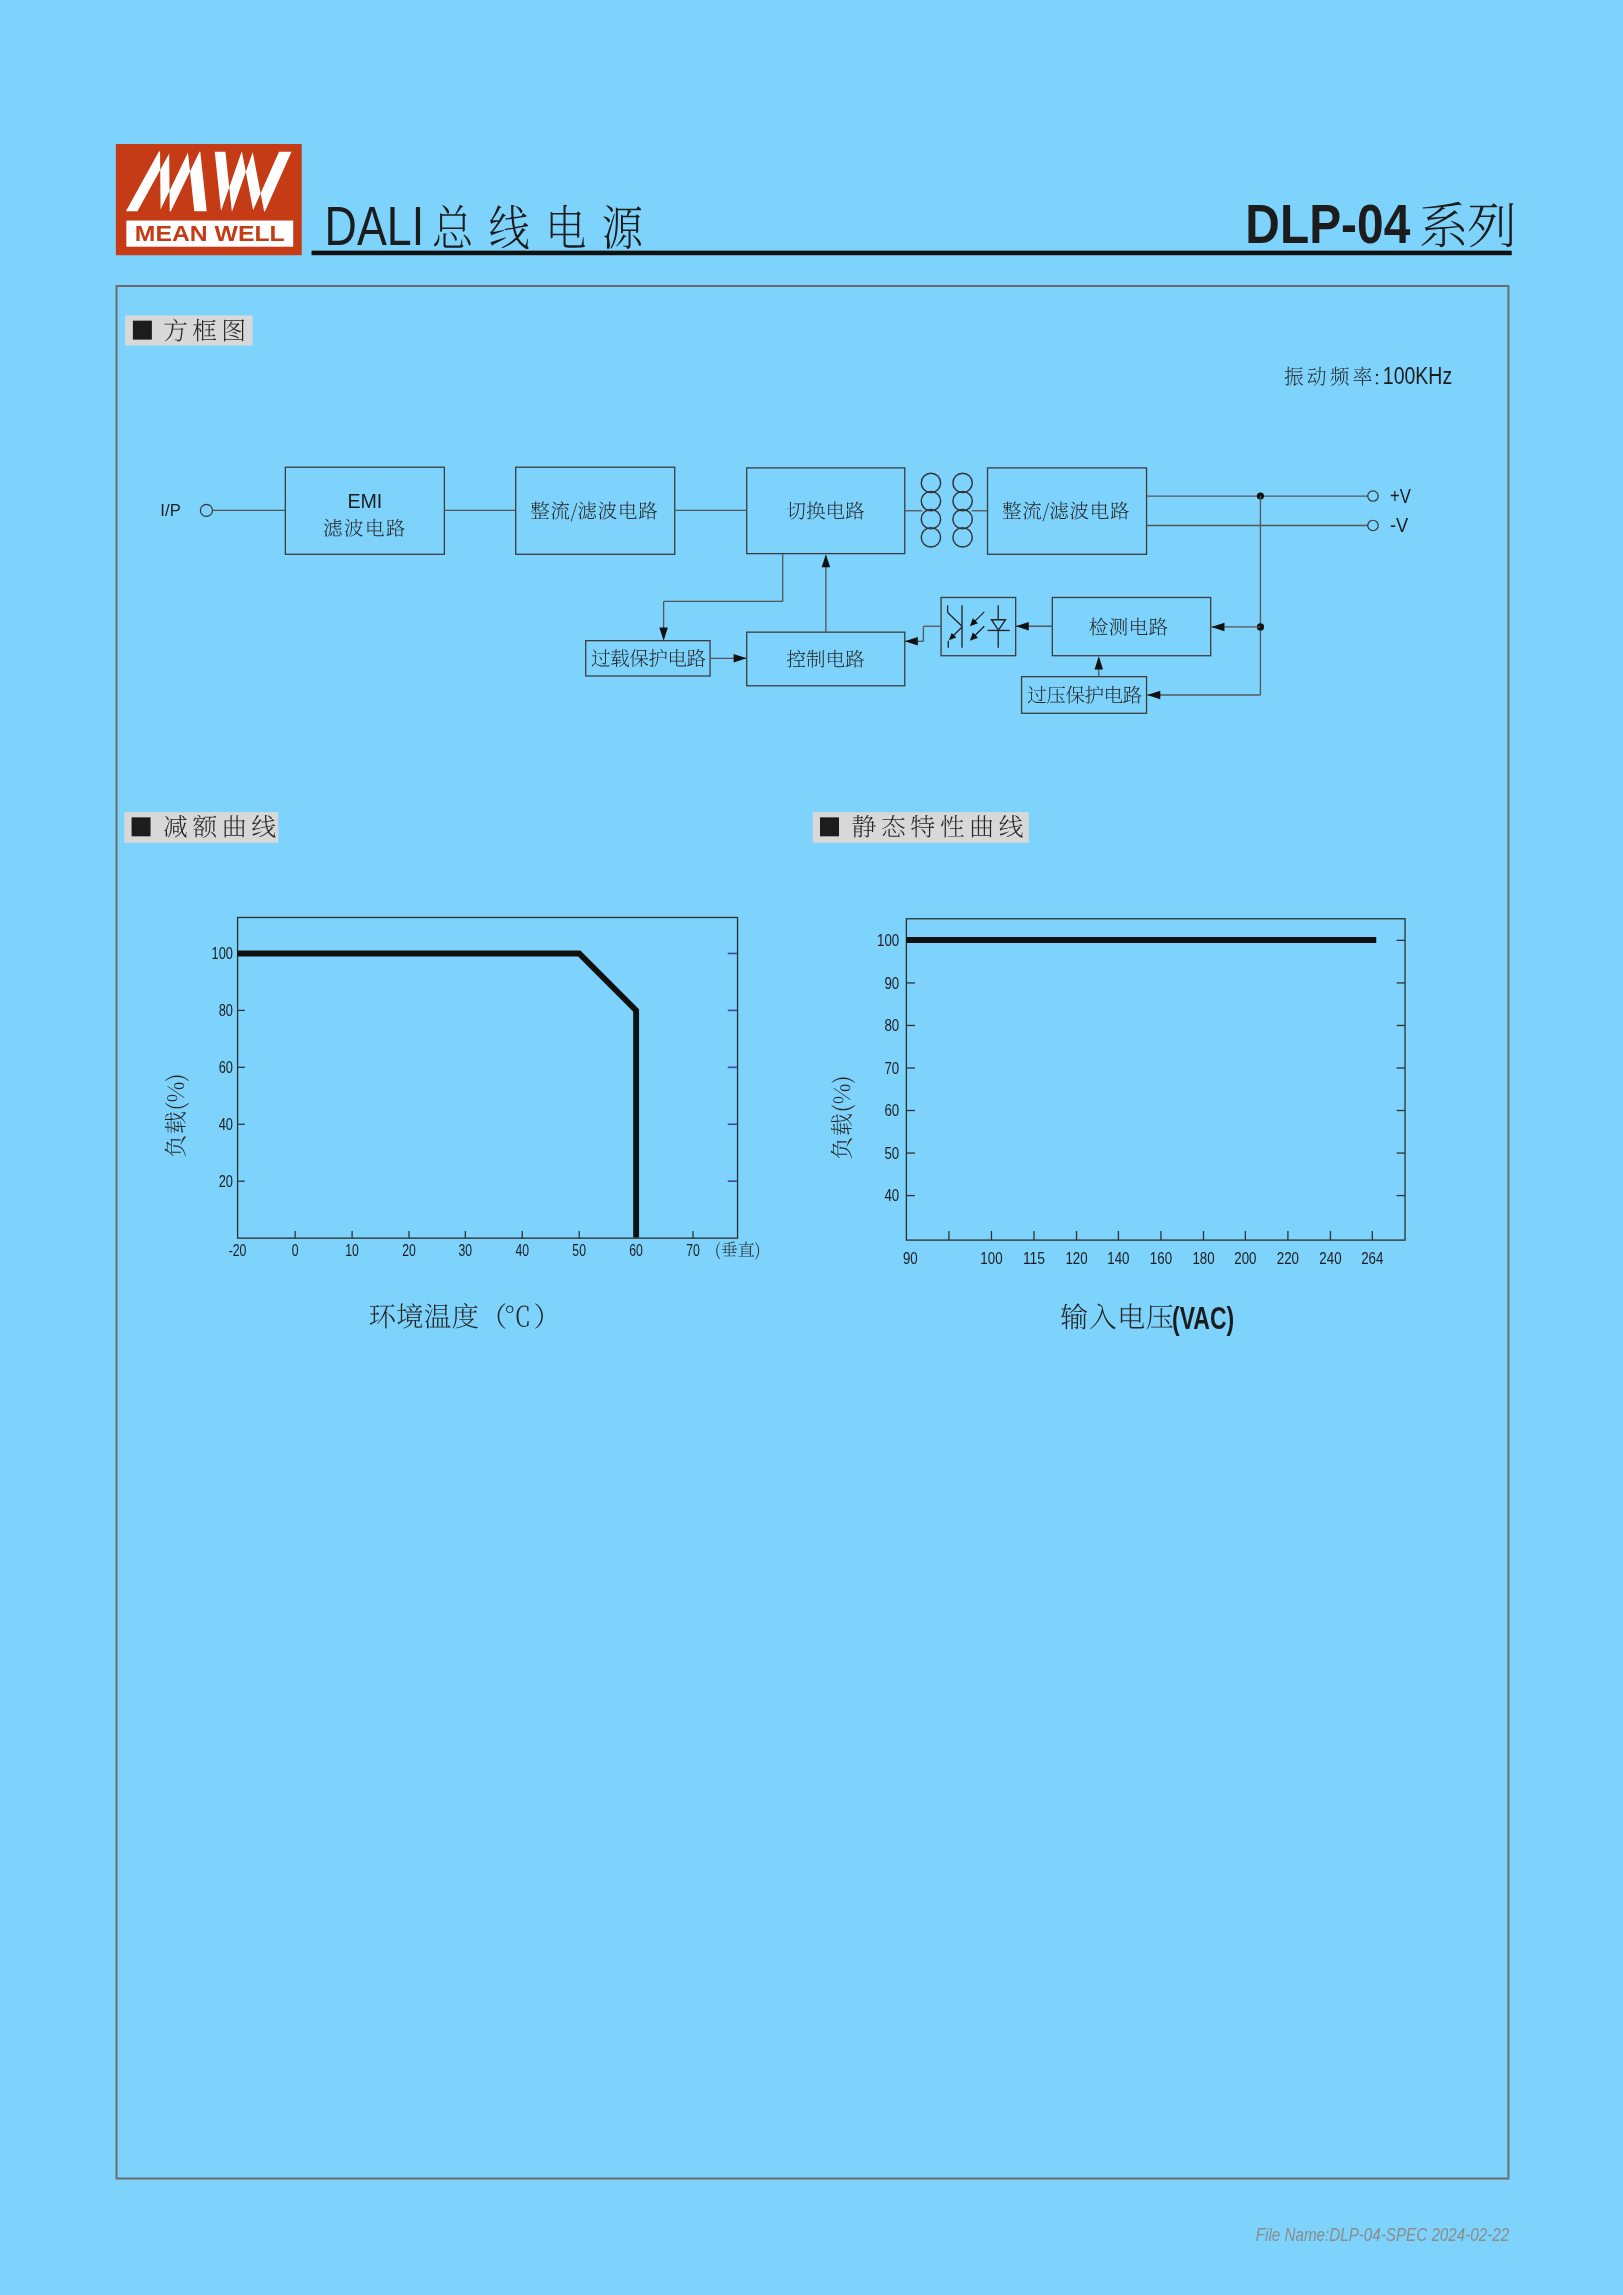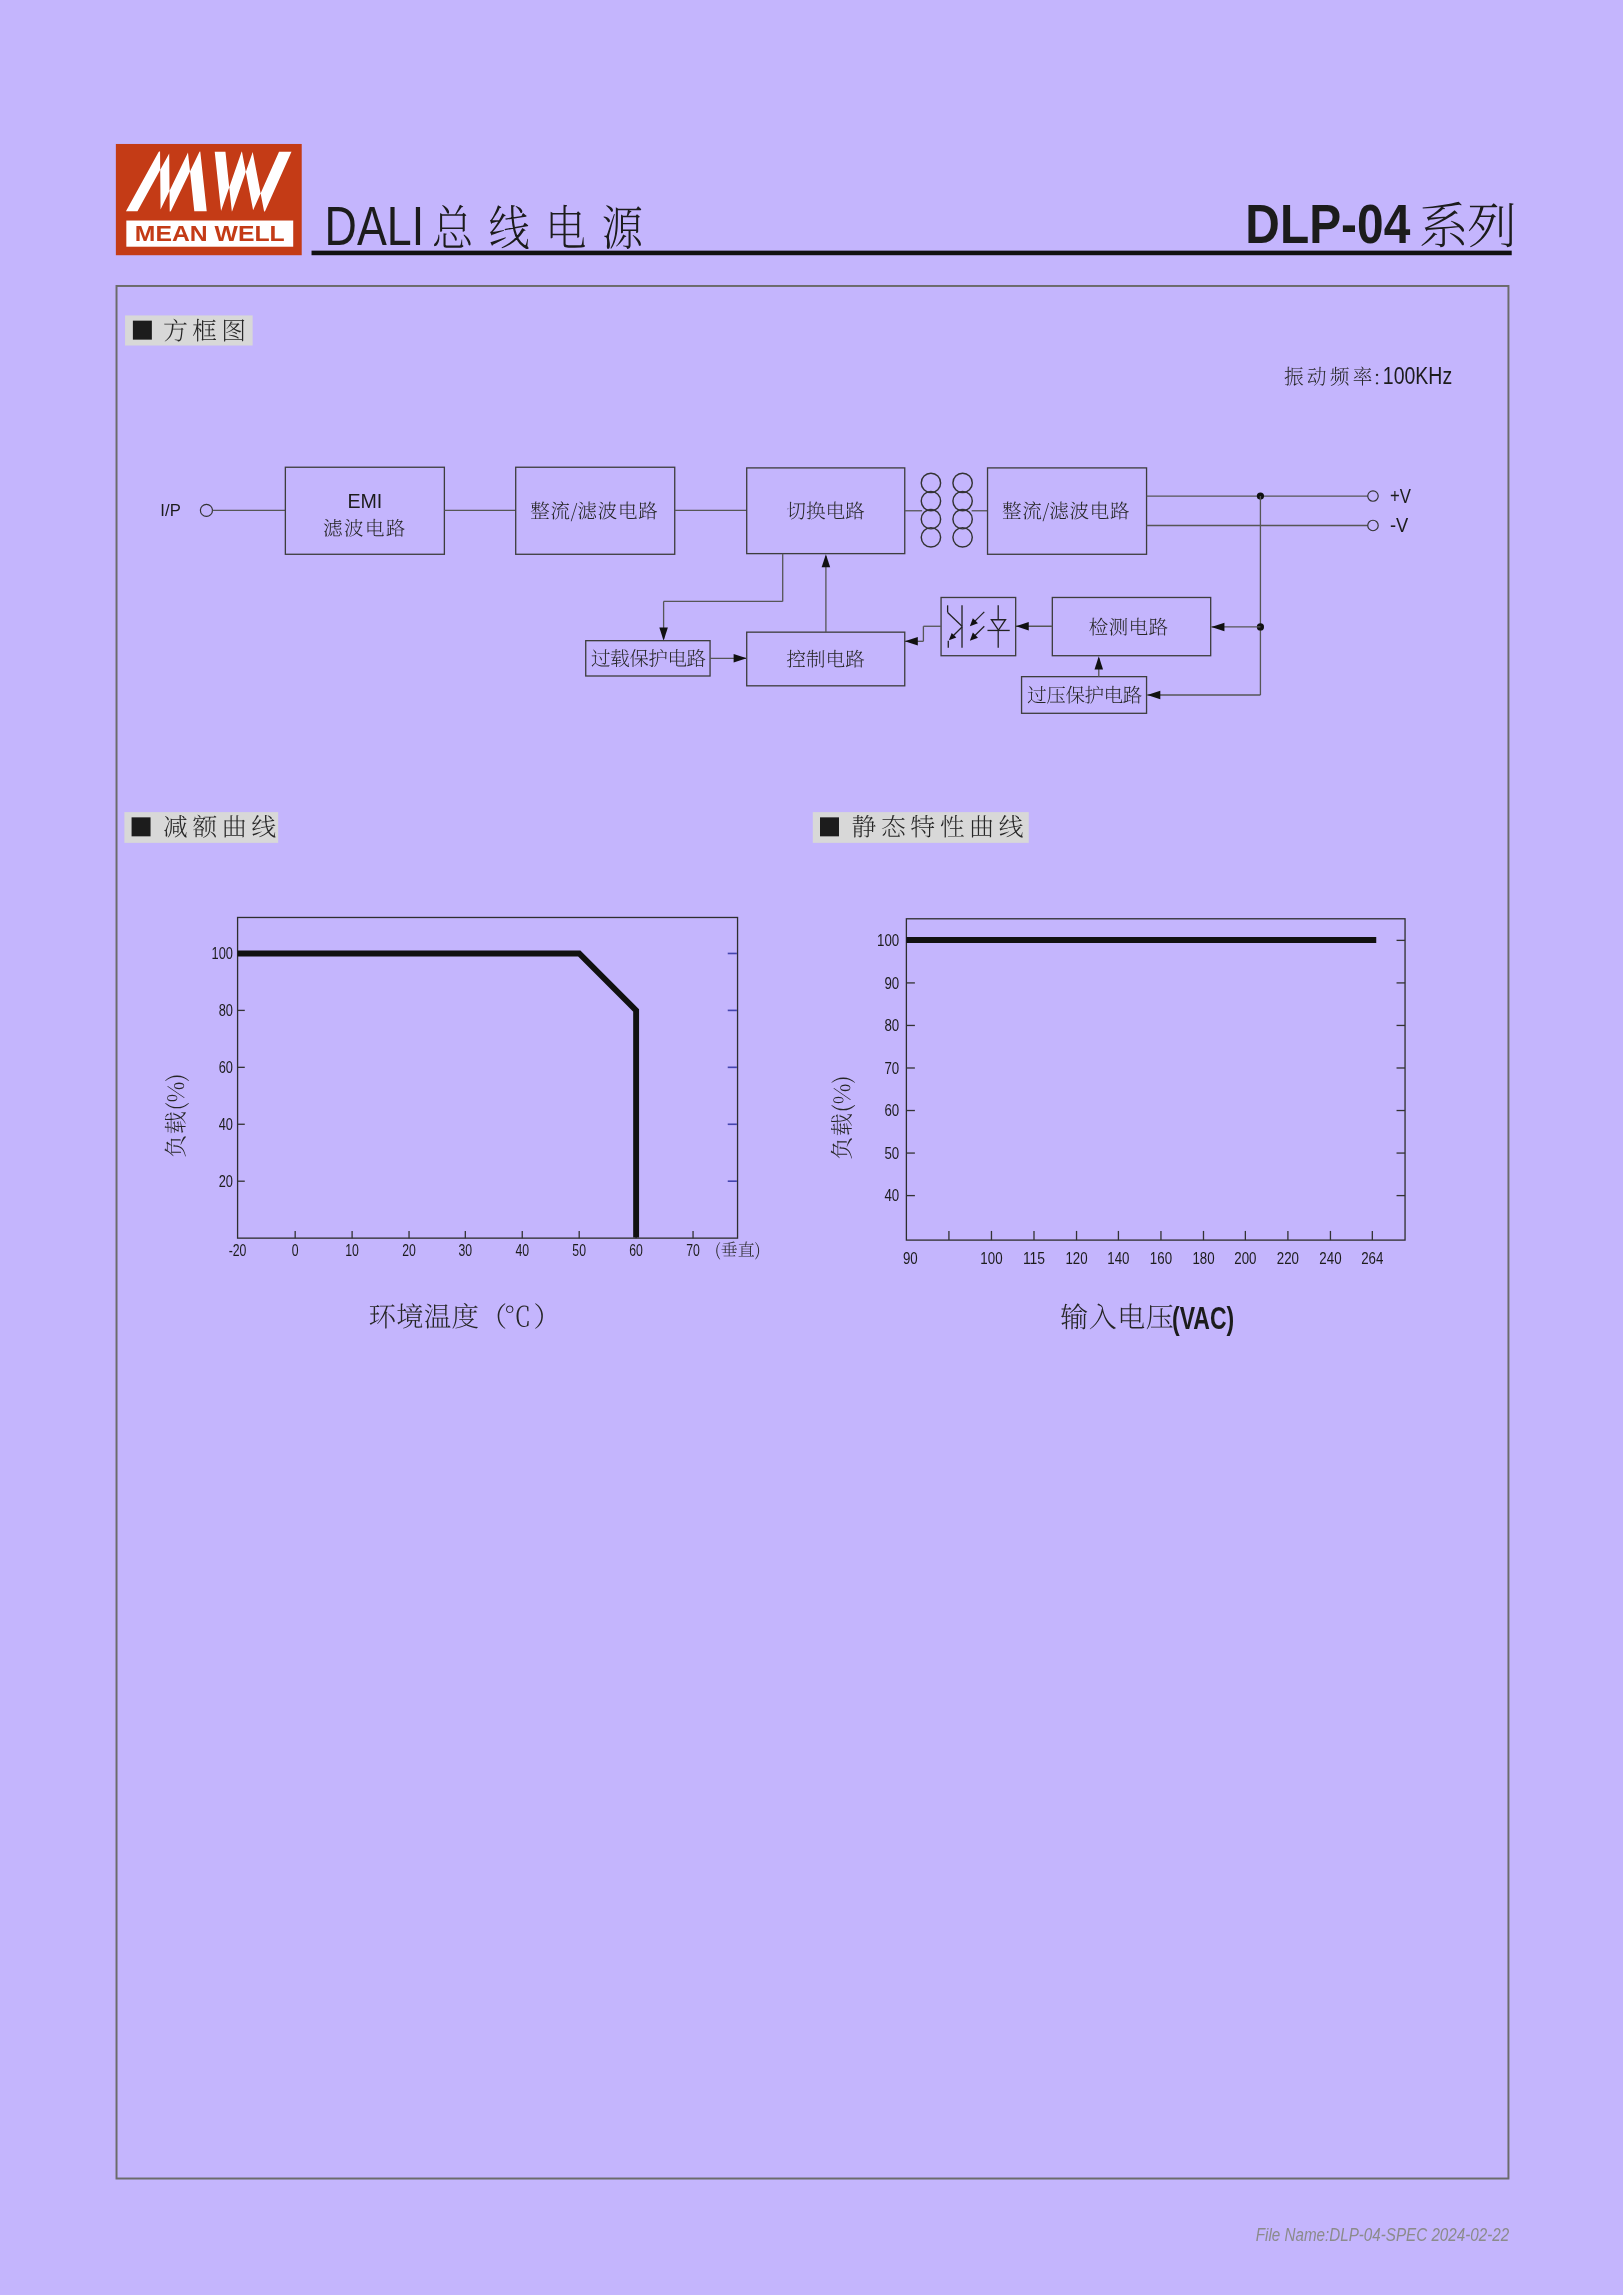--- a/index.html
+++ b/index.html
@@ -1,16 +1,16 @@
 <!DOCTYPE html>
 <html style="font-size:10.5px"><head>
 <meta charset="utf-8">
 <style>
 html,body{margin:0;padding:0;background:#ffffff;}
-#page{position:relative;width:1623px;height:2295px;background:#c4b5fd;overflow:hidden;text-align:right;}
+#page{position:relative;width:1623px;height:2295px;background:#7dd3fc;overflow:hidden;text-align:right;}
 svg{display:block;}
 text{font-family:"Liberation Sans",sans-serif;}
 </style>
 </head>
 <body>
 
 <div id="page">
 <svg width="1623" height="2295" viewBox="0 0 2480 3507">
 <defs>
 <path id="g0" d="M76.1 80.3Q75.7 79.6 74.7 79.1Q73.6 78.7 72.1 78.9Q69.5 75.3 65.6 70.8Q61.7 66.3 57.8 62.7H55.3Q57.4 65.6 59.8 69.3Q62.1 73.1 64.3 76.9Q66.5 80.7 68 83.9ZM26 83.3Q31.2 81.1 34.4 78.7Q37.7 76.4 39.4 74.1Q41.1 71.9 41.5 70Q41.9 68.2 41.4 67Q40.8 65.8 39.7 65.5Q38.5 65.2 37 66.2Q36.1 68.8 34.1 71.8Q32 74.8 29.6 77.6Q27.1 80.5 24.8 82.5ZM73.8 64.1 76.8 67.4 83.6 62.1Q83.2 61.6 82.1 61.1Q81 60.6 79.7 60.4V30.4Q79.7 30.1 79 29.6Q78.3 29.2 77.3 28.8Q76.3 28.4 75.4 28.4H74.7V64.1ZM24.7 29.7Q24.7 29.5 24.1 29.1Q23.5 28.7 22.6 28.4Q21.7 28 20.6 28H19.8V64.1V66.9L25.3 64.1H77.9V61.1H24.7ZM77.4 36.8V33.8H21.5V36.8ZM36.1 24.3Q35.8 22.3 33.1 22V1.8Q33.1 0.5 34 0.1Q34.9-0.3 38.8-0.3H53.3Q58.5-0.3 62.2-0.2Q65.9-0.1 67.2 0Q68.3 0.1 68.7 0.3Q69.1 0.5 69.5 1.2Q70 2.3 70.7 5.3Q71.4 8.3 72.1 12.1H73.3L73.6 0.8Q75.2 0.4 75.8-0Q76.4-0.5 76.4-1.4Q76.4-2.3 75.6-3Q74.7-3.7 72.4-4.2Q70-4.6 65.4-4.7Q60.8-4.9 53.3-4.9H38.5Q34.2-4.9 31.9-4.4Q29.7-3.9 28.9-2.6Q28.1-1.3 28.1 0.9V25.3ZM17.6 21.8Q18.6 16.2 17.7 12Q16.8 7.7 15.1 4.8Q13.4 1.9 11.7 0.4Q10.1-0.9 8.1-1.4Q6.1-1.9 5.3-0.8Q4.6 0.2 5.2 1.5Q5.7 2.7 6.8 3.7Q9 5.1 11 7.9Q12.9 10.6 14.3 14.3Q15.6 17.9 15.7 21.9ZM77.9 22.3Q83.2 19.2 86.5 16.1Q89.8 13 91.5 10.2Q93.2 7.4 93.6 5.2Q94.1 3 93.5 1.6Q93 0.2 91.8-0Q90.7-0.3 89.2 0.8Q88.5 4 86.4 7.9Q84.4 11.7 81.7 15.3Q79 18.9 76.6 21.5ZM45.3 28.4Q50.2 26.3 53.4 23.9Q56.5 21.4 58.1 19.1Q59.7 16.7 60.2 14.7Q60.6 12.7 60.1 11.4Q59.6 10.1 58.5 9.8Q57.4 9.5 56 10.6Q55.6 13.5 53.7 16.7Q51.8 19.9 49.2 22.7Q46.6 25.6 44.1 27.5Z"></path>

